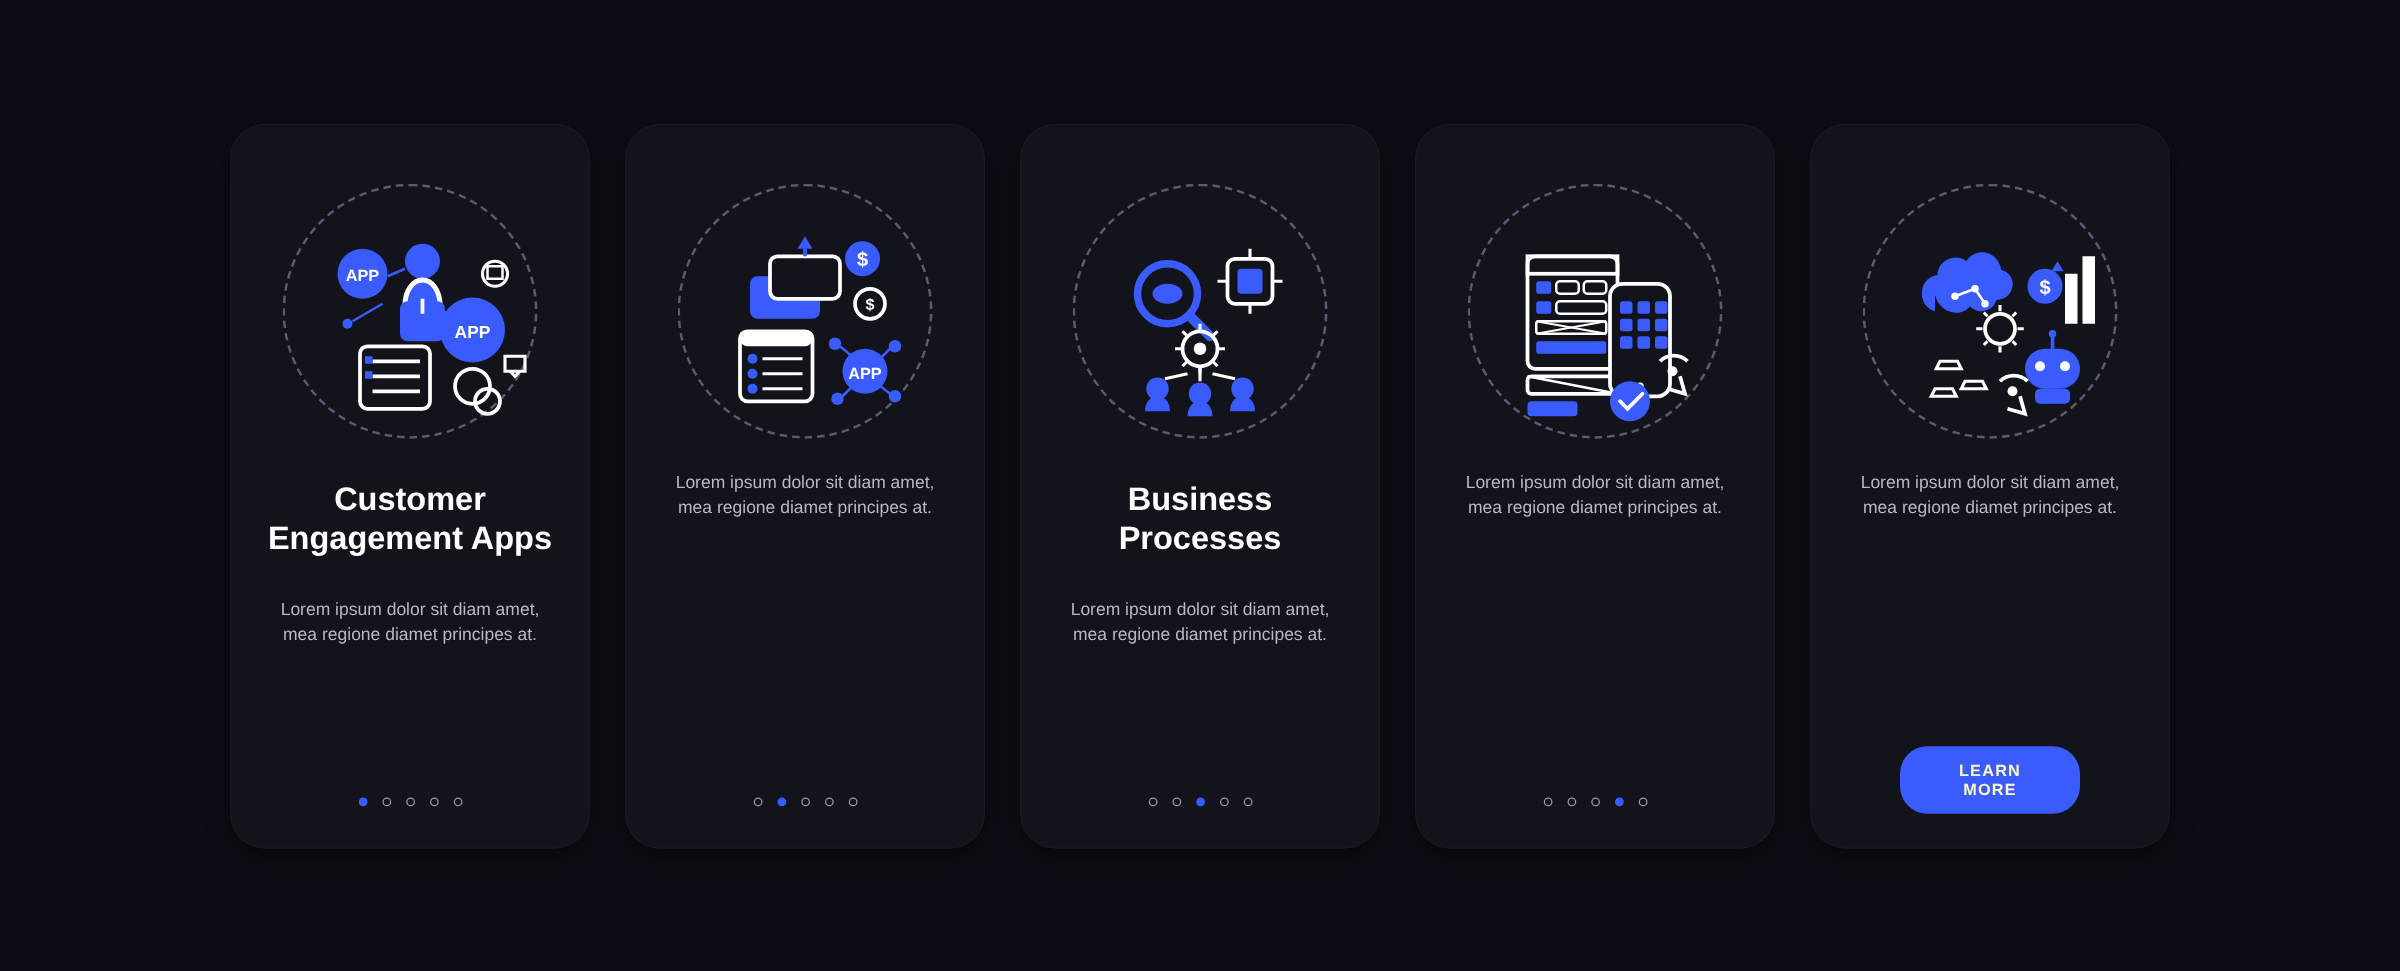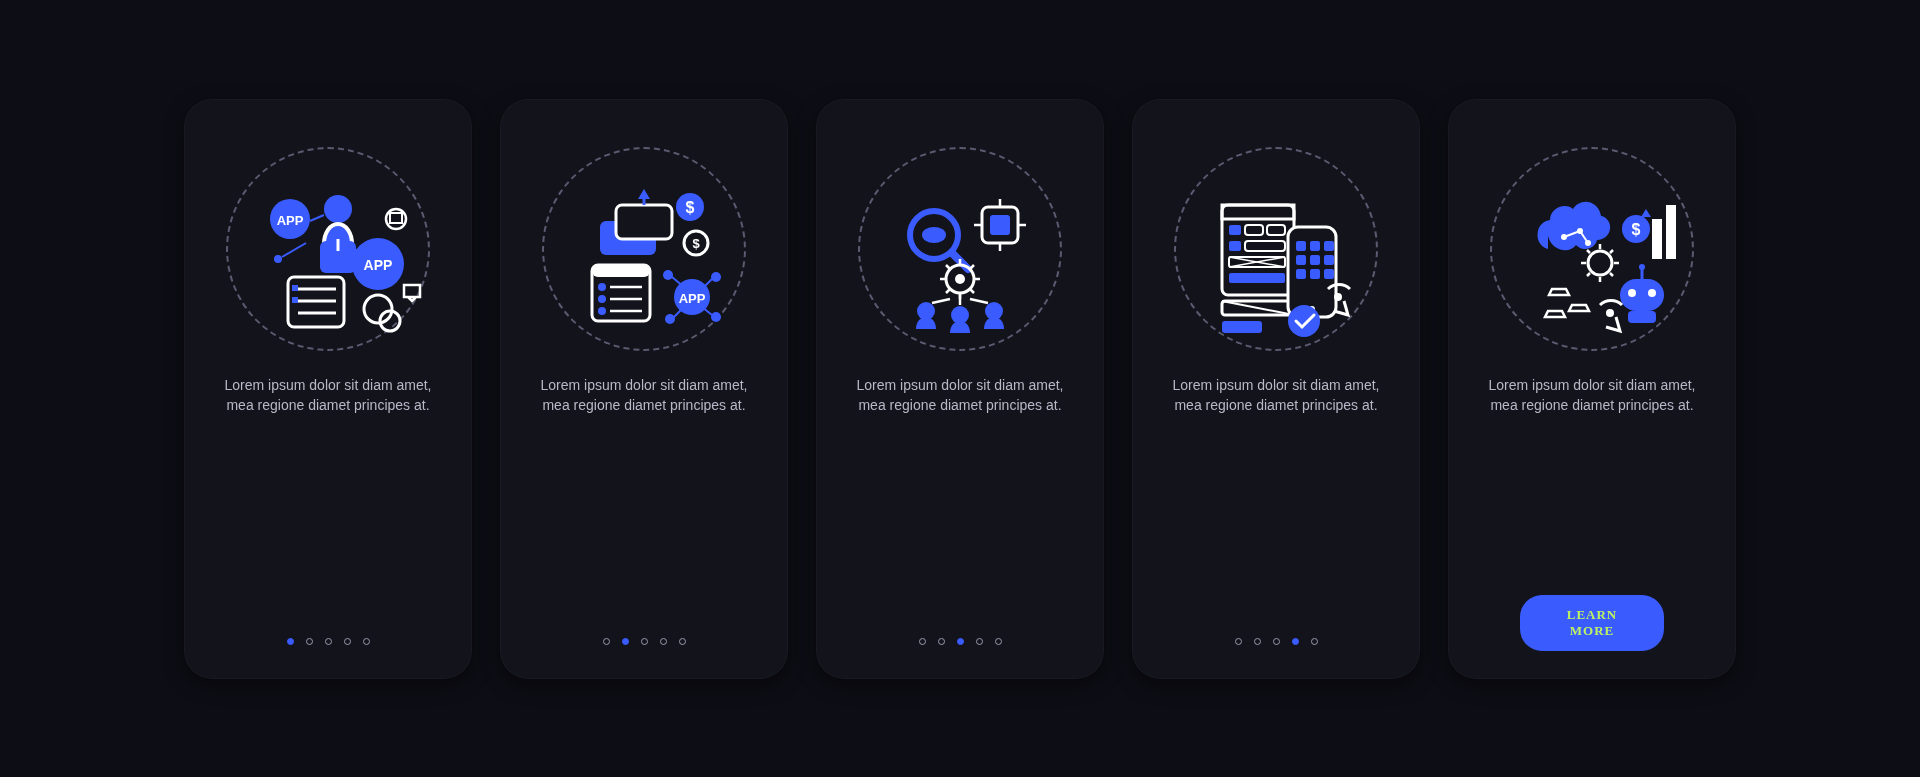--- a/index.html
+++ b/index.html
@@ -76,29 +76,28 @@
   .dot.active {
     background: #3a5cff;
     border-color: #3a5cff;
   }
   .cta {
     position: absolute;
     bottom: 28px;
     left: 50%;
     transform: translateX(-50%);
     background: #3a5cff;
-    color: #bef264;
+    color: #fef9c3;
     font-size: 13px;
     font-weight: 600;
     letter-spacing: 1px;
     border: none;
     border-radius: 22px;
     padding: 12px 28px;
     cursor: pointer;
-    font-family: Liberation Serif, serif;
   }
 </style>
 </head>
 <body>
 
 <div class="card">
   <div class="icon-wrap">
     <div class="ring"></div>
     <svg width="200" height="200" viewBox="0 0 200 200" fill="none">
       <circle cx="110" cy="60" r="14" fill="#3a5cff"></circle>
@@ -119,20 +118,21 @@
       <circle cx="162" cy="172" r="10" stroke="#fff" stroke-width="3" fill="none"></circle>
       <circle cx="168" cy="70" r="10" stroke="#fff" stroke-width="2.5" fill="none"></circle>
       <rect x="162" y="64" width="12" height="10" stroke="#fff" stroke-width="2" fill="none"></rect>
       <path d="M176 136h16v12h-16z M180 148l4 4 4-4" stroke="#fff" stroke-width="2.5" fill="none"></path>
       <circle cx="50" cy="110" r="4" fill="#3a5cff"></circle>
       <line x1="54" y1="108" x2="78" y2="94" stroke="#3a5cff" stroke-width="2"></line>
       <line x1="82" y1="72" x2="96" y2="66" stroke="#3a5cff" stroke-width="2"></line>
       <line x1="126" y1="100" x2="140" y2="106" stroke="#3a5cff" stroke-width="2"></line>
     </svg>
   </div>
+  <div class="title">Customer Engagement Apps</div>
   <div class="desc">Lorem ipsum dolor sit diam amet, mea regione diamet principes at.</div>
   <div class="dots">
     <span class="dot active"></span>
     <span class="dot"></span>
     <span class="dot"></span>
     <span class="dot"></span>
     <span class="dot"></span>
   </div>
 </div>
 
@@ -198,20 +198,21 @@
         <path d="M56 180c0-8 5-12 10-12s10 4 10 12" fill="#3a5cff"></path>
       <circle cx="100" cy="166" r="9" fill="#3a5cff"></circle>
         <path d="M90 184c0-8 5-12 10-12s10 4 10 12" fill="#3a5cff"></path>
       <circle cx="134" cy="162" r="9" fill="#3a5cff"></circle>
         <path d="M124 180c0-8 5-12 10-12s10 4 10 12" fill="#3a5cff"></path>
       <line x1="100" y1="144" x2="100" y2="156" stroke="#fff" stroke-width="2.5"></line>
       <line x1="90" y1="150" x2="72" y2="154" stroke="#fff" stroke-width="2.5"></line>
       <line x1="110" y1="150" x2="128" y2="154" stroke="#fff" stroke-width="2.5"></line>
     </svg>
   </div>
+  <div class="title">Business Processes</div>
   <div class="desc">Lorem ipsum dolor sit diam amet, mea regione diamet principes at.</div>
   <div class="dots">
     <span class="dot"></span>
     <span class="dot"></span>
     <span class="dot active"></span>
     <span class="dot"></span>
     <span class="dot"></span>
   </div>
 </div>
 

